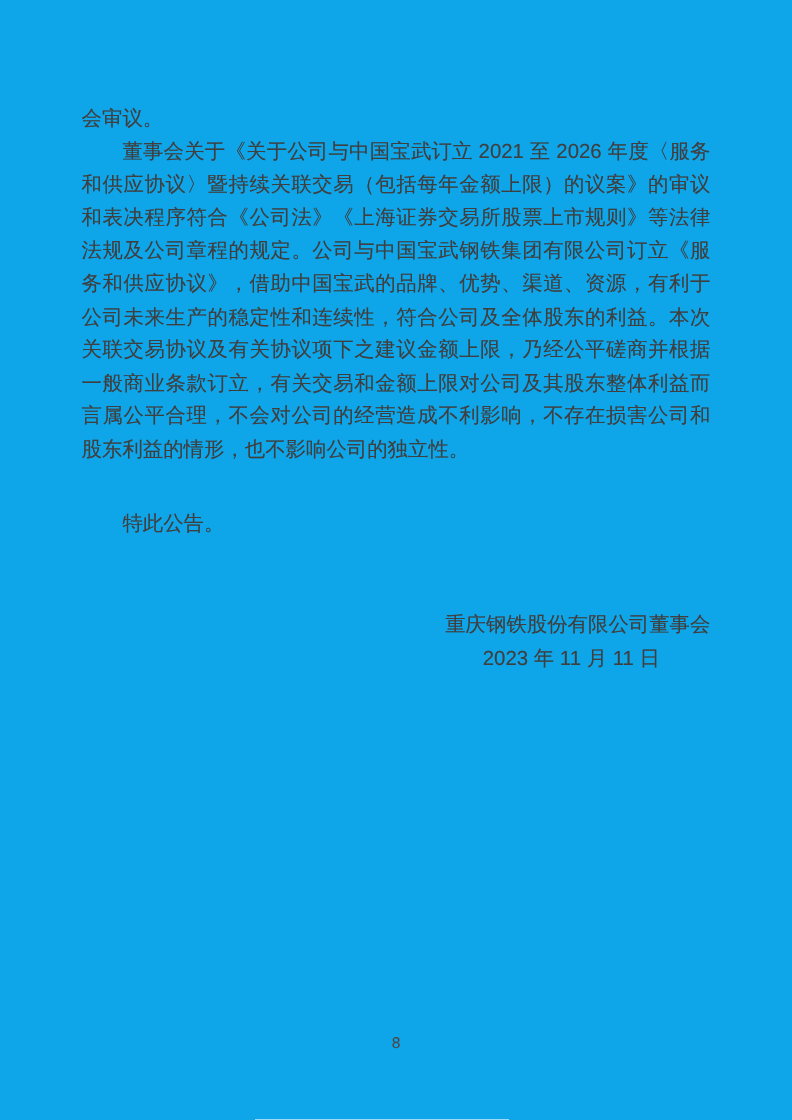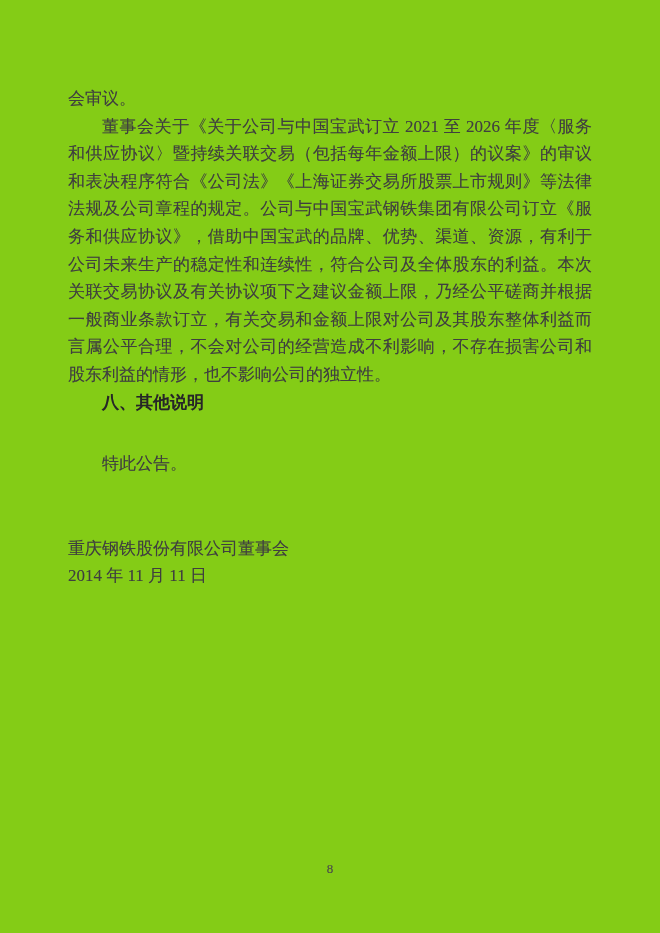--- a/index.html
+++ b/index.html
@@ -4,23 +4,23 @@
 <style>
   html, body {
     margin: 0;
     padding: 0;
     background: #ffffff;
   }
   .page {
     position: relative;
     width: 660px;
     height: 933px;
-    background: #84cc16;
+    background: #0ea5e9;
     overflow: hidden;
-    font-family: Liberation Serif, serif;
+    font-family: Liberation Sans, sans-serif;
     color: #3f3f3f;
   }
   .content {
     position: absolute;
     left: 68px;
     top: 85px;
     width: 524px;
     font-size: 17px;
     line-height: 27.6px;
     text-align: justify;
@@ -39,20 +39,21 @@
   }
   .para {
     text-indent: 2em;
   }
   .closing {
     text-indent: 2em;
     margin-top: 34px !important;
   }
   .signature {
     margin-top: 57px;
+    text-align: right;
   }
   .signature .company {
     margin: 0;
   }
   .signature .date {
     margin: 0;
     padding-right: 42px;
   }
   .page-number {
     position: absolute;
@@ -65,21 +66,20 @@
     text-shadow: 0 0 0.5px rgba(90, 90, 90, 0.4);
   }
 </style>
 </head>
 <body>
 
 <div class="page">
   <div class="content">
     <p class="carryover">会审议。</p>
     <p class="para">董事会关于《关于公司与中国宝武订立 2021 至 2026 年度〈服务和供应协议〉暨持续关联交易（包括每年金额上限）的议案》的审议和表决程序符合《公司法》《上海证券交易所股票上市规则》等法律法规及公司章程的规定。公司与中国宝武钢铁集团有限公司订立《服务和供应协议》，借助中国宝武的品牌、优势、渠道、资源，有利于公司未来生产的稳定性和连续性，符合公司及全体股东的利益。本次关联交易协议及有关协议项下之建议金额上限，乃经公平磋商并根据一般商业条款订立，有关交易和金额上限对公司及其股东整体利益而言属公平合理，不会对公司的经营造成不利影响，不存在损害公司和股东利益的情形，也不影响公司的独立性。</p>
-    <p class="heading">八、其他说明</p>
     <p class="closing">特此公告。</p>
     <div class="signature">
       <p class="company">重庆钢铁股份有限公司董事会</p>
-      <p class="date">2014 年 11 月 11 日</p>
+      <p class="date">2023 年 11 月 11 日</p>
     </div>
   </div>
   <div class="page-number">8</div>
 </div>
 
 </body></html>

